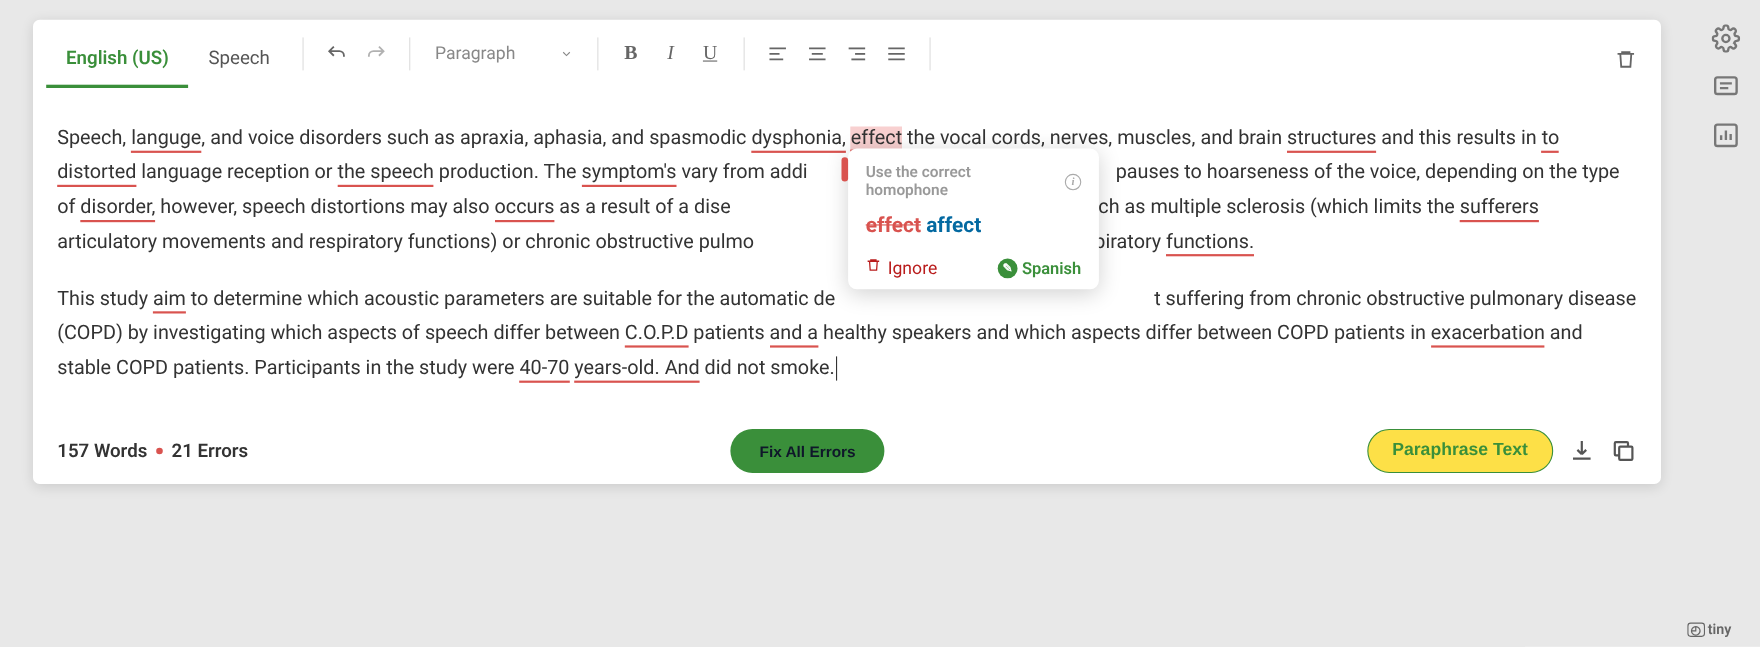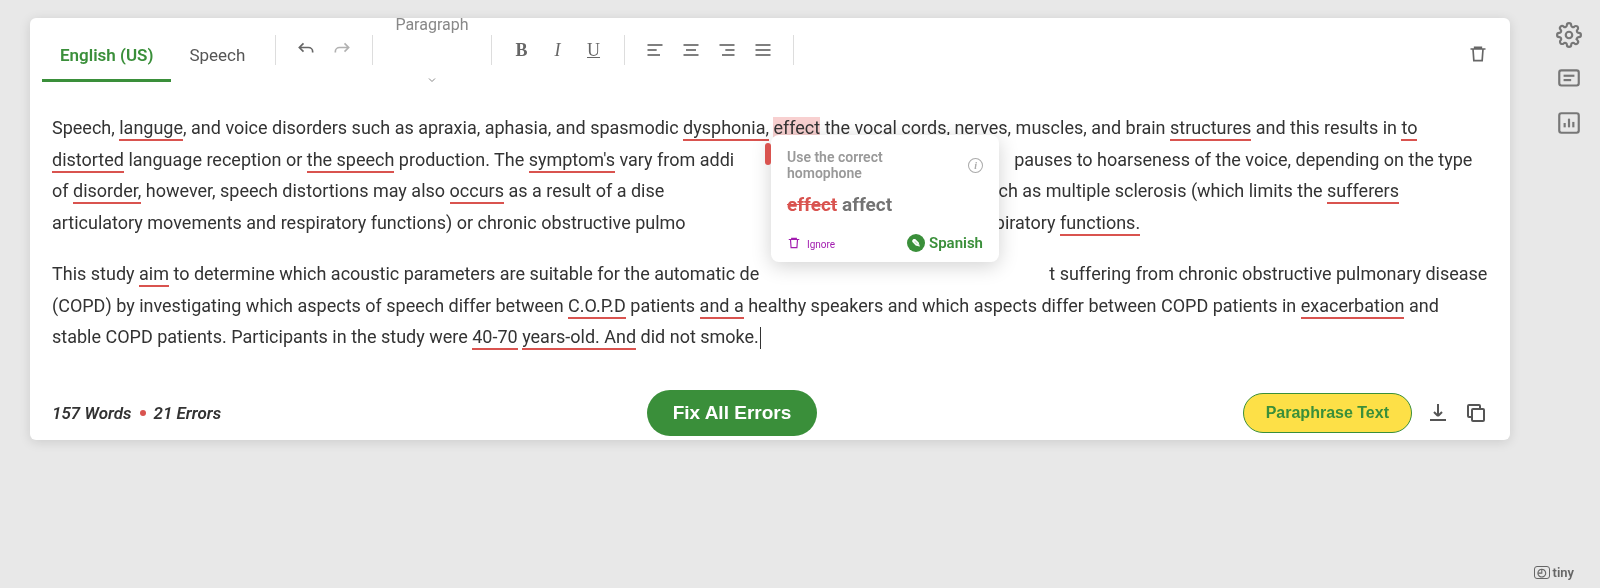--- a/index.html
+++ b/index.html
@@ -66,21 +66,20 @@
   }
   .tool-btn svg { width: 20px; height: 20px; }
   .format-select {
     display: flex;
     align-items: center;
     gap: 40px;
     color: #888;
     font-size: 16px;
     padding: 6px 10px;
     cursor: pointer;
-    flex-direction: column;
   }
   .bold-btn { font-weight: 700; font-size: 18px; font-family: Georgia, serif; }
   .italic-btn { font-style: italic; font-size: 18px; font-family: Georgia, serif; }
   .underline-btn { text-decoration: underline; font-size: 18px; font-family: Georgia, serif; }
   .trash-btn {
     position: absolute;
     right: 14px;
     top: 18px;
   }
   .editor-area {
@@ -141,35 +140,35 @@
     font-size: 19px;
     font-weight: 700;
     margin-bottom: 14px;
     cursor: pointer;
   }
   .strike-red {
     color: #d9534f;
     text-decoration: line-through;
   }
   .replace-green {
-    color: #737373;
+    color: #0369a1;
     margin-top: 32px;
   }
   .popup-bottom {
     display: flex;
     align-items: center;
     justify-content: space-between;
     padding-top: 4px;
   }
   .ignore-btn {
     display: flex;
-    align-items: flex-end;
+    align-items: flex-start;
     gap: 6px;
-    color: #a21caf;
-    font-size: 10px;
+    color: #b91c1c;
+    font-size: 16px;
     cursor: pointer;
   }
   .quillbot-logo {
     display: flex;
     align-items: center;
     gap: 4px;
     color: #3a8f3a;
     font-weight: 600;
     font-size: 15px;
   }
@@ -191,36 +190,35 @@
     padding: 0 22px;
     gap: 14px;
   }
   .footer-stats {
     font-size: 17px;
     font-weight: 600;
     color: #333;
     display: flex;
     align-items: center;
     gap: 8px;
-    font-style: italic;
   }
   .red-dot {
     width: 6px;
     height: 6px;
     background: #d9534f;
     border-radius: 50%;
   }
   .fix-btn {
     margin: 18px auto;
     background: #3a8f3a;
-    color: #ffffff;
+    color: #0f172a;
     border: none;
     padding: 12px 26px;
     border-radius: 24px;
-    font-size: 19px;
+    font-size: 14px;
     font-weight: 600;
     cursor: pointer;
   }
   .paraphrase-btn {
     background: #fde047;
     color: #3a8f3a;
     border: 1.5px solid #3a8f3a;
     padding: 10px 22px;
     border-radius: 22px;
     font-size: 16px;

